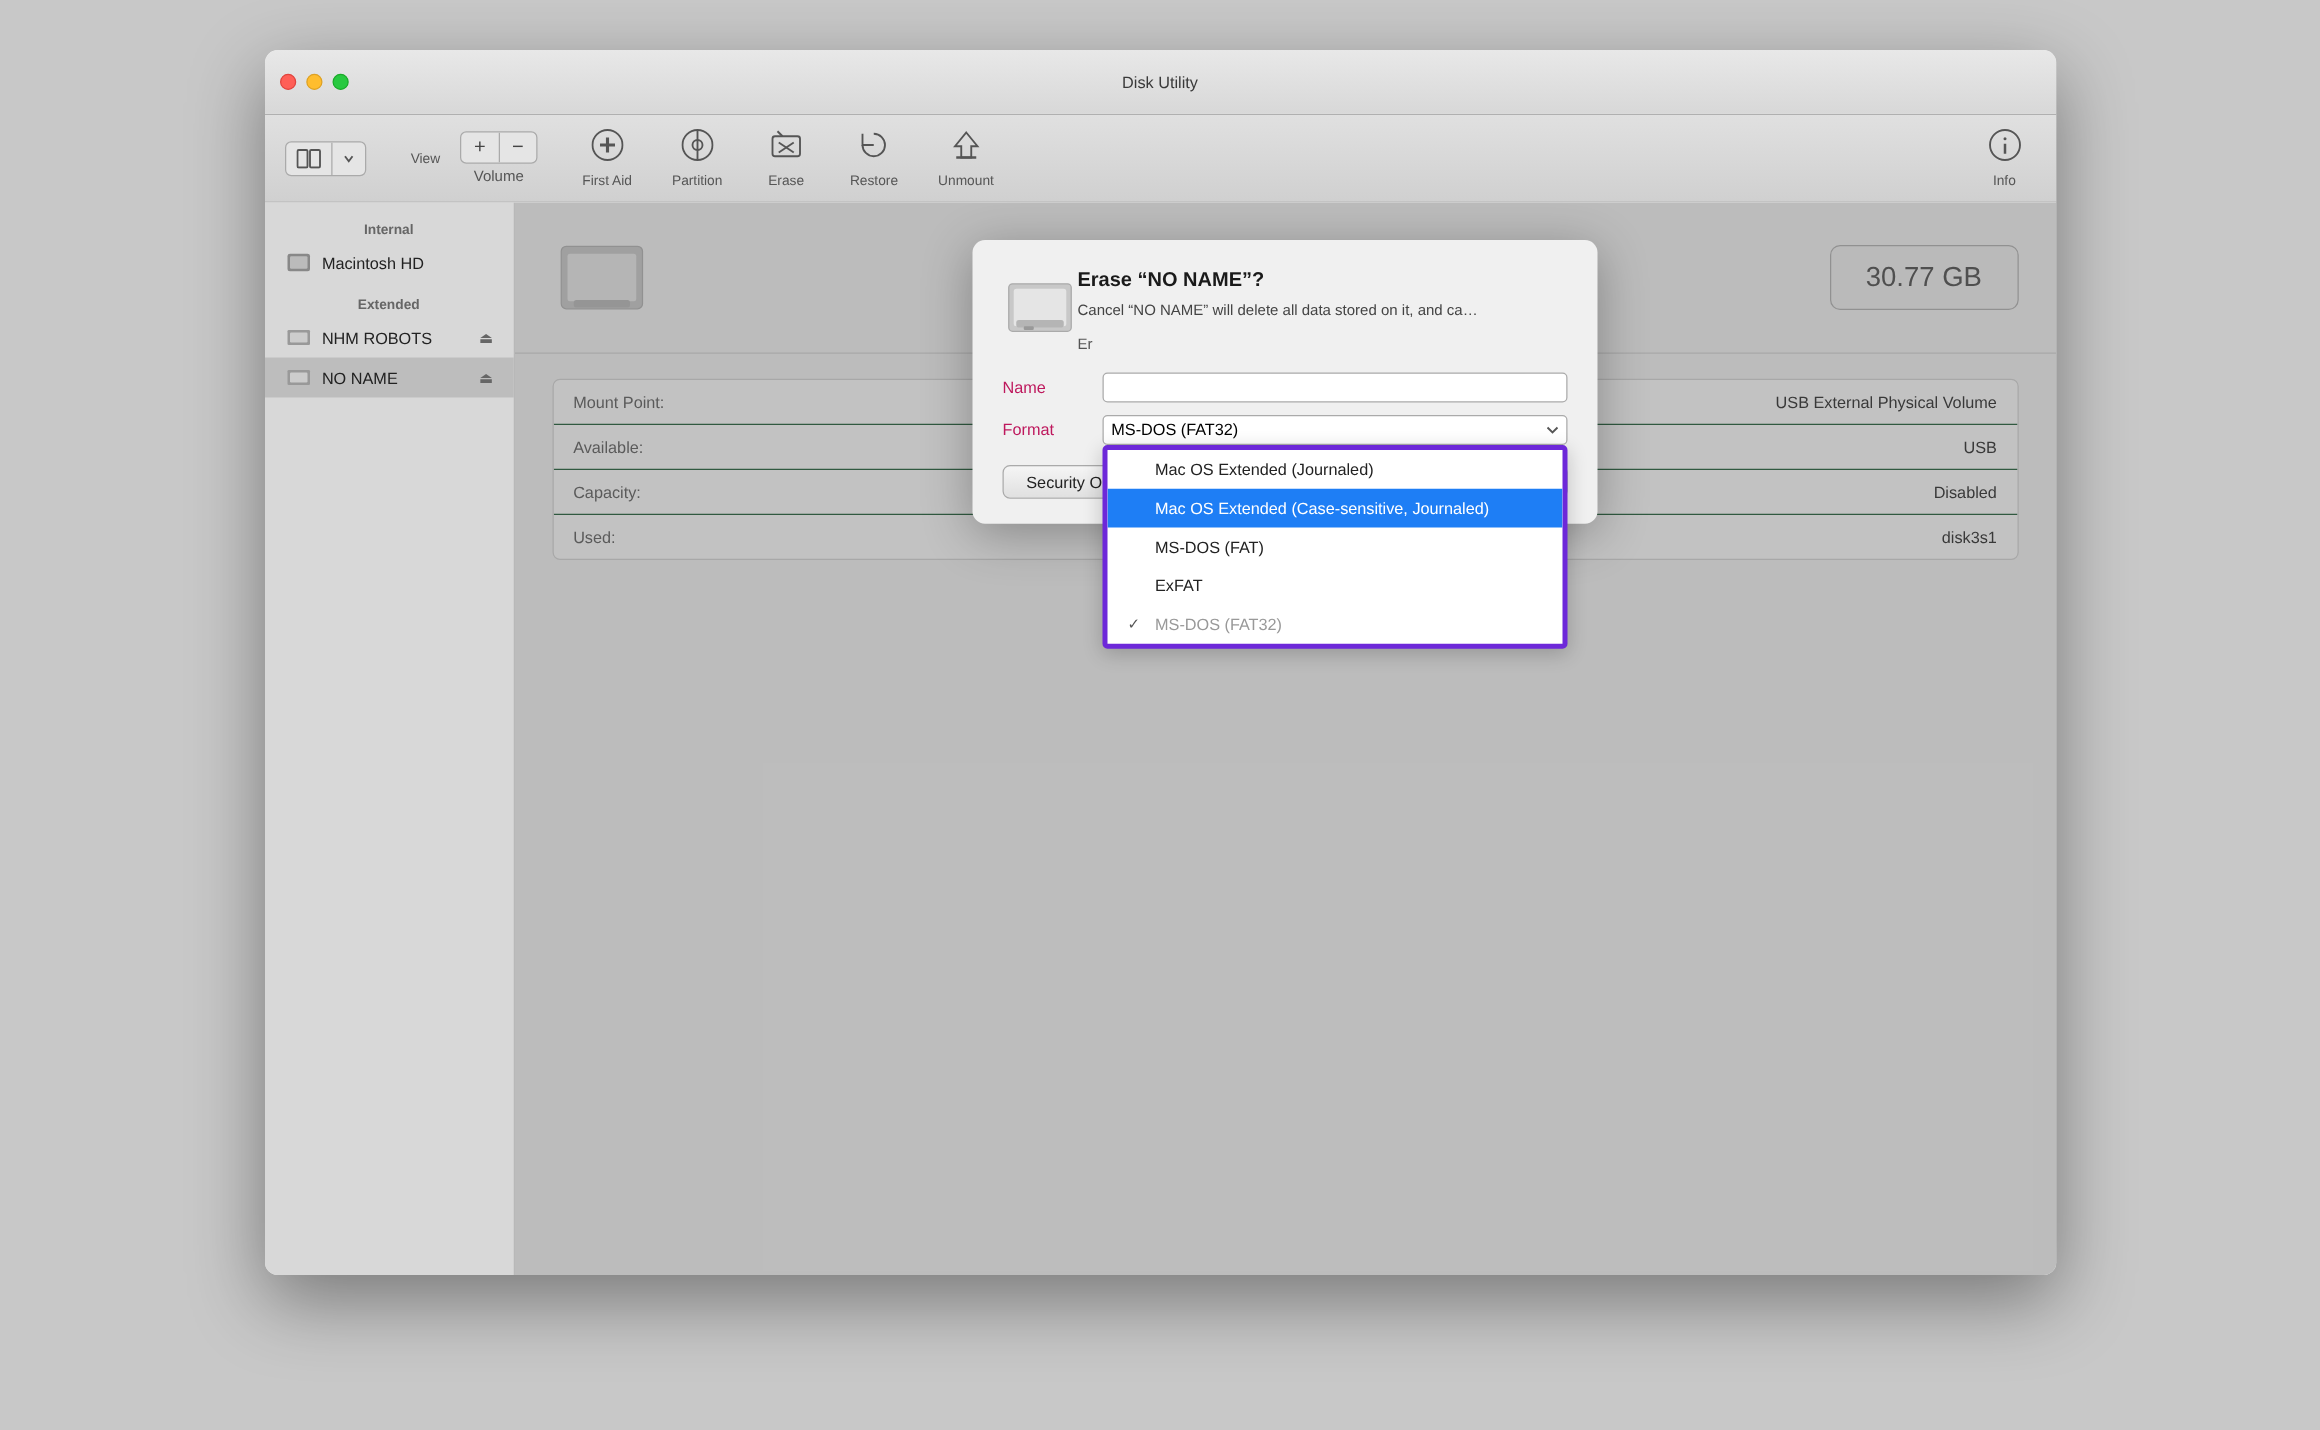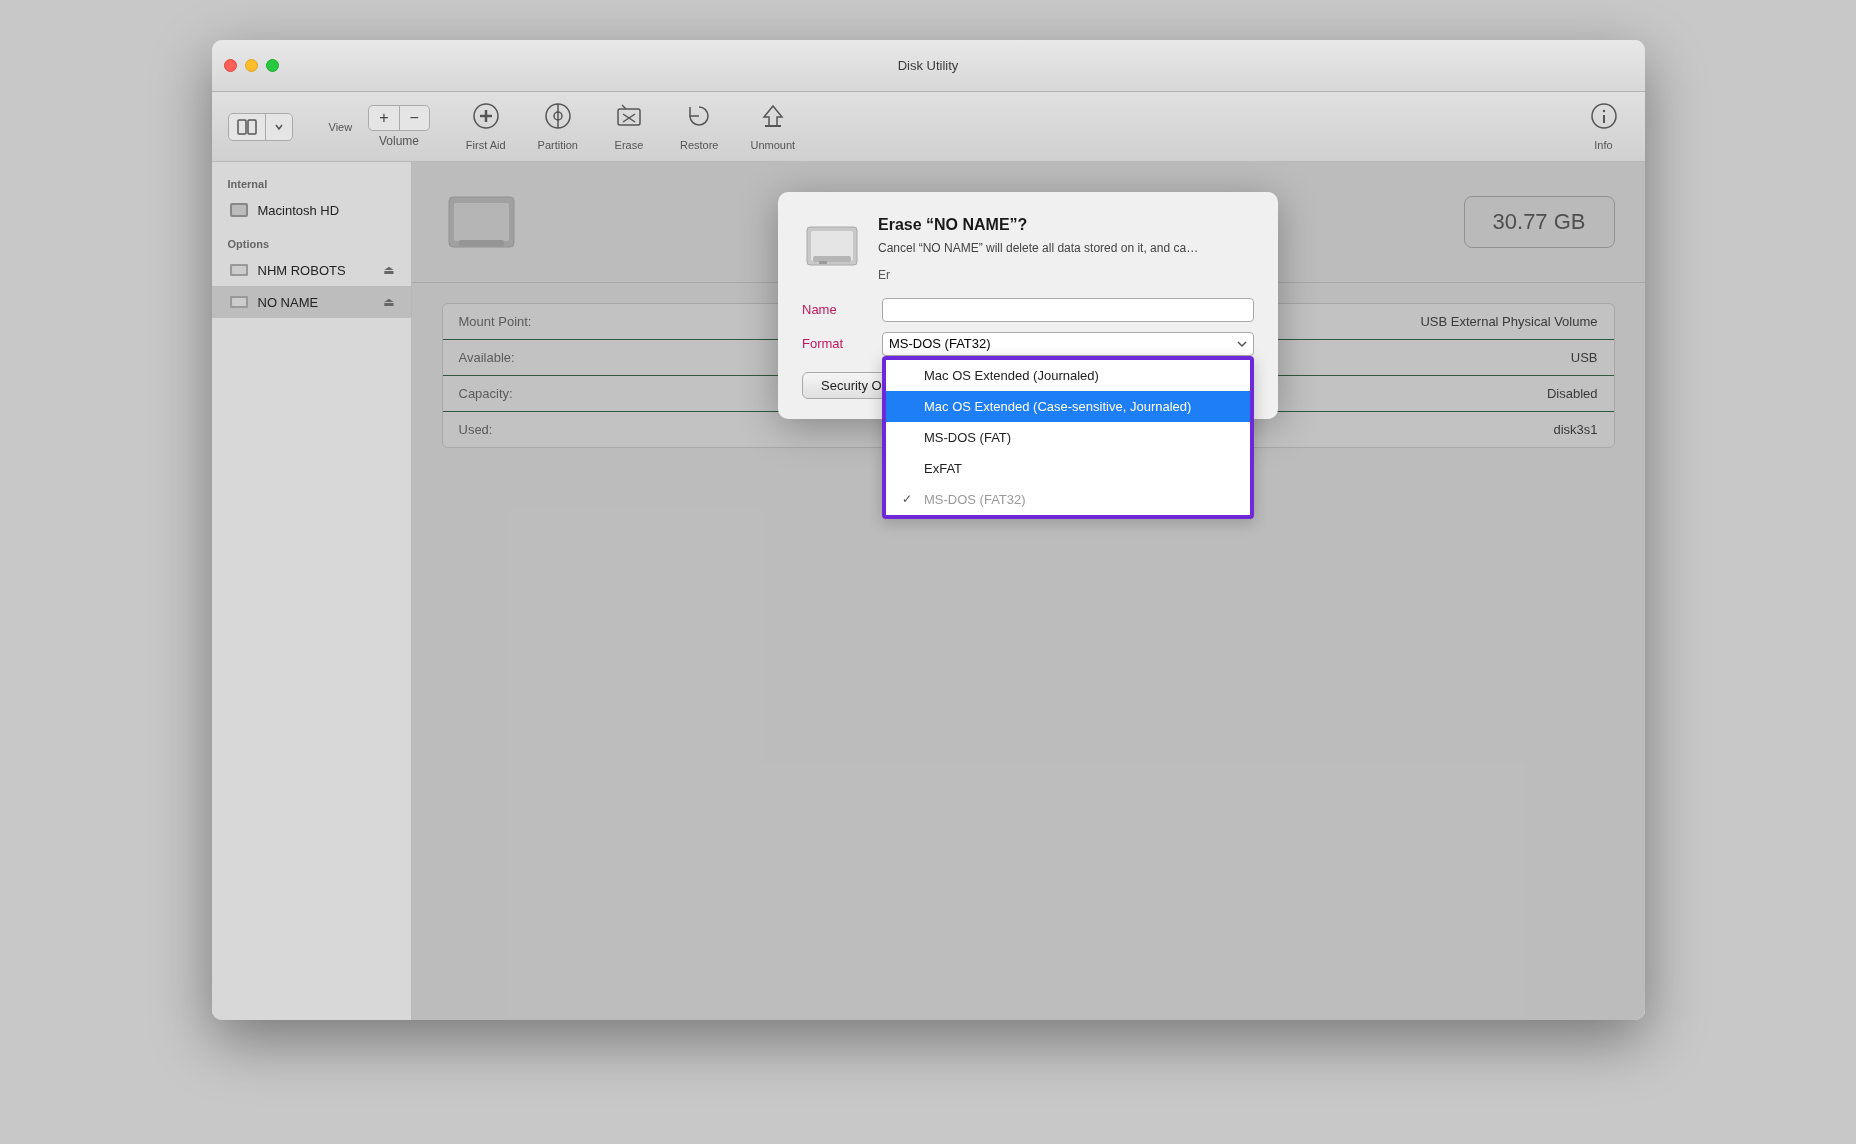--- a/index.html
+++ b/index.html
@@ -141,20 +141,21 @@
       flex-shrink: 0;
       overflow-y: auto;
     }
     .sidebar-section-header {
       font-size: 11px;
       font-weight: 700;
       color: #666;
       padding: 4px 16px;
       text-transform: none;
       letter-spacing: 0;
+      text-align: center;
     }
     .sidebar-item {
       display: flex;
       align-items: center;
       gap: 8px;
       padding: 5px 16px;
       cursor: pointer;
       font-size: 13px;
       color: #222;
     }
@@ -257,21 +258,21 @@
       background: #f0f0f0;
       border-radius: 10px;
       box-shadow: 0 8px 40px rgba(0,0,0,0.3);
       width: 500px;
       padding: 24px 24px 20px;
       position: relative;
     }
     .dialog-header {
       display: flex;
       align-items: flex-start;
-      gap: 16px;
+      gap: 0;
       margin-bottom: 16px;
     }
     .dialog-disk-icon {
       width: 60px;
       height: 60px;
       flex-shrink: 0;
       display: flex;
       align-items: center;
       justify-content: center;
     }
@@ -501,21 +502,21 @@
       <div class="sidebar-section-header">Internal</div>
       <div class="sidebar-item">
         <div class="disk-icon">
           <svg width="22" height="22" viewBox="0 0 22 22">
             <rect x="2" y="4" width="18" height="14" rx="2" fill="#888"></rect>
             <rect x="4" y="6" width="14" height="10" rx="1" fill="#bbb"></rect>
           </svg>
         </div>
         <span>Macintosh HD</span>
       </div>
-      <div class="sidebar-section-header" style="margin-top:8px;">Options</div>
+      <div class="sidebar-section-header" style="margin-top:8px;">Extended</div>
       <div class="sidebar-item">
         <div class="disk-icon">
           <svg width="22" height="22" viewBox="0 0 22 22">
             <rect x="2" y="5" width="18" height="12" rx="1" fill="#999"></rect>
             <rect x="4" y="7" width="14" height="8" rx="1" fill="#ccc"></rect>
           </svg>
         </div>
         <span>NHM ROBOTS</span>
         <span class="eject-icon">⏏</span>
       </div>

